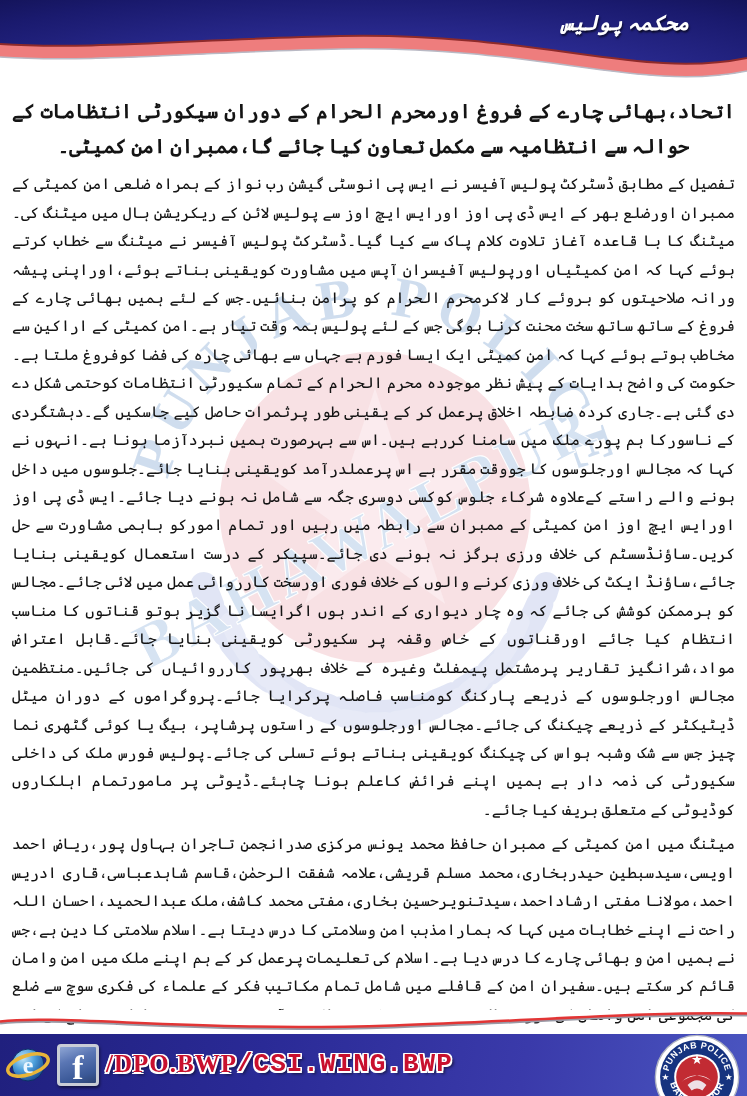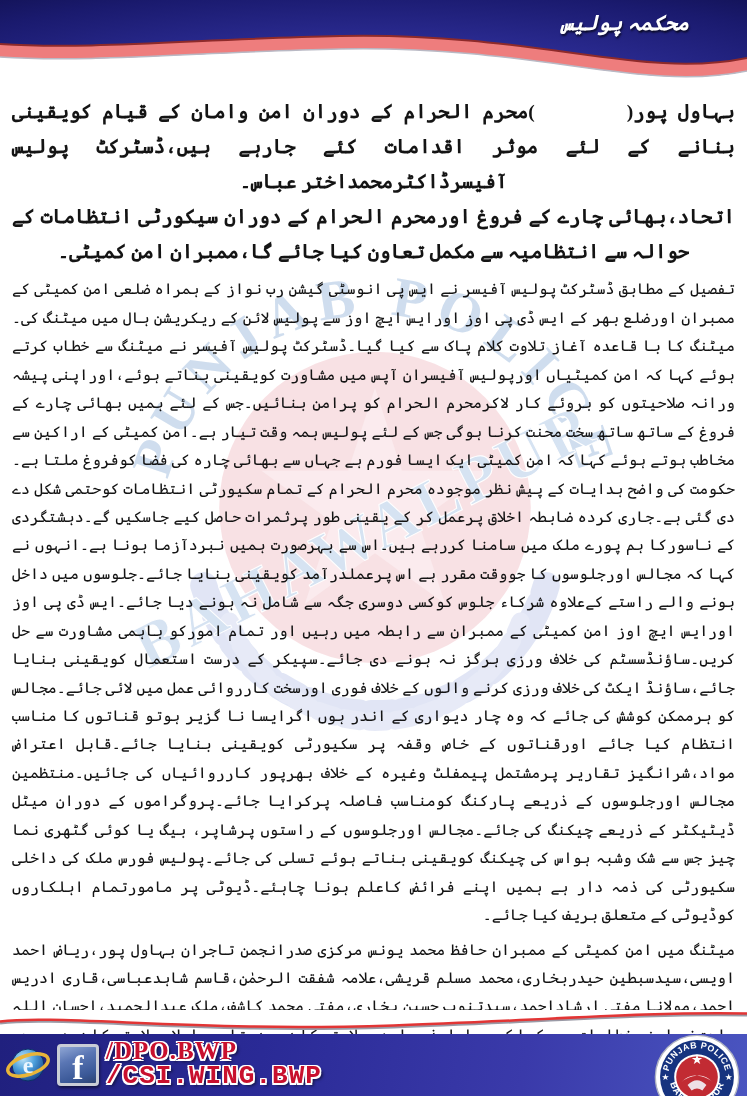--- a/index.html
+++ b/index.html
@@ -65,21 +65,21 @@
   .ftr-url{font-size:21.5px;letter-spacing:.5px;}
   .globe{width:44px;height:42px;flex:0 0 auto;}
   .fb-icon{
     width:36px;height:36px;flex:0 0 auto;border-radius:4px;
     background:linear-gradient(160deg,#8fa6d4 0%,#5a76b4 35%,#3b5998 75%,#2d4373 100%);
     border:3px solid #c9cdd6;box-shadow:1px 2px 3px rgba(0,0,0,.5);
     color:#fff;font-family:"Liberation Serif",serif;font-weight:bold;font-size:34px;
     display:flex;align-items:flex-end;justify-content:center;line-height:30px;
     overflow:hidden;
   }
-  .handles{display:flex;flex-direction:column;align-items:flex-start;line-height:1.02;margin-top:-2px;justify-content:space-between;}
+  .handles{display:flex;flex-direction:row;align-items:flex-start;line-height:1.02;margin-top:-2px;justify-content:space-between;}
   .handle-1{font-size:25px;letter-spacing:1px;}
   .handle-2{font-size:26px;letter-spacing:1px;font-family:Liberation Mono, monospace;}
   .badge{width:88px;height:86px;flex:0 0 auto;margin-left:auto;margin-bottom:-24px;}
 </style>
 </head>
 <body>
 
 <div class="page">
 
   <div class="hdr">
@@ -104,23 +104,20 @@
     <polygon points="260,185 285.9,264.4 369.4,264.5 301.8,313.6 327.6,393 260,344 192.4,393 218.2,313.6 150.6,264.5 234.1,264.4" fill="#f9dde2"></polygon>
     <path d="M 95,375 A 172,172 0 0 0 425,375" fill="none" stroke="#ccd4ee" stroke-width="26" stroke-linecap="round" stroke-dasharray="20 11"></path>
     <path d="M 120,410 A 150,150 0 0 0 400,410" fill="none" stroke="#d6dcf2" stroke-width="18" stroke-linecap="round" stroke-dasharray="16 9"></path>
     <text font-family="Liberation Serif, serif" font-size="54" font-weight="bold" fill="#aec6e2" letter-spacing="9">
       <textPath href="#wm-arc-top" startOffset="50%" text-anchor="middle">PUNJAB POLICE</textPath>
     </text>
     <text x="260" y="345" transform="rotate(-27 260 345)" text-anchor="middle" font-family="Liberation Serif, serif" font-size="62" font-weight="bold" fill="#b9cfe9" stroke="#ffffff" stroke-width="1" letter-spacing="5">BAHAWALPUR</text>
   </svg>
 
   <main class="article">
-    <p class="headline">
-      <span>بہاول پور(</span><span class="date-gap"></span><span>)محرم الحرام کے دوران امن وامان کے قیام کویقینی بنانے کے لئے موثر اقدامات کئے جارہے ہیں،ڈسٹرکٹ پولیس آفیسرڈاکٹرمحمداختر عباس۔</span>
-    </p>
     <p class="headline">اتحاد،بھائی چارے کے فروغ اورمحرم الحرام کے دوران سیکورٹی انتظامات کے حوالہ سے انتظامیہ سے مکمل تعاون کیا جائے گا،ممبران امن کمیٹی۔</p>
     <p class="para">تفصیل کے مطابق ڈسٹرکٹ پولیس آفیسر نے ایس پی انوسٹی گیشن رب نواز کے ہمراہ ضلعی امن کمیٹی کے ممبران اورضلع بھر کے ایس ڈی پی اوز اورایس ایچ اوز سے پولیس لائن کے ریکریشن ہال میں میٹنگ کی۔میٹنگ کا با قاعدہ آغاز تلاوت کلام پاک سے کیا گیا۔ڈسٹرکٹ پولیس آفیسر نے میٹنگ سے خطاب کرتے ہوئے کہا کہ امن کمیٹیاں اورپولیس آفیسران آپس میں مشاورت کویقینی بناتے ہوئے،اوراپنی پیشہ ورانہ صلاحیتوں کو بروئے کار لاکرمحرم الحرام کو پرامن بنائیں۔جس کے لئے ہمیں بھائی چارے کے فروغ کے ساتھ ساتھ سخت محنت کرنا ہوگی جس کے لئے پولیس ہمہ وقت تیار ہے۔امن کمیٹی کے اراکین سے مخاطب ہوتے ہوئے کہا کہ امن کمیٹی ایک ایسا فورم ہے جہاں سے بھائی چارہ کی فضا کوفروغ ملتا ہے۔حکومت کی واضح ہدایات کے پیش نظر موجودہ محرم الحرام کے تمام سکیورٹی انتظامات کوحتمی شکل دے دی گئی ہے۔جاری کردہ ضابطہ اخلاق پرعمل کر کے یقینی طور پرثمرات حاصل کیے جاسکیں گے۔دہشتگردی کے ناسورکا ہم پورے ملک میں سامنا کررہے ہیں۔اس سے بہرصورت ہمیں نبردآزما ہونا ہے۔انہوں نے کہا کہ مجالس اورجلوسوں کا جووقت مقرر ہے اس پرعملدرآمد کویقینی بنایا جائے۔جلوسوں میں داخل ہونے والے راستے کےعلاوہ شرکاء جلوس کوکسی دوسری جگہ سے شامل نہ ہونے دیا جائے۔ایس ڈی پی اوز اورایس ایچ اوز امن کمیٹی کے ممبران سے رابطہ میں رہیں اور تمام امورکو باہمی مشاورت سے حل کریں۔ساؤنڈسسٹم کی خلاف ورزی ہرگز نہ ہونے دی جائے۔سپیکر کے درست استعمال کویقینی بنایا جائے،ساؤنڈ ایکٹ کی خلاف ورزی کرنے والوں کے خلاف فوری اورسخت کارروائی عمل میں لائی جائے۔مجالس کو ہرممکن کوشش کی جائے کہ وہ چار دیواری کے اندر ہوں اگرایسا نا گزیر ہوتو قناتوں کا مناسب انتظام کیا جائے اورقناتوں کے خاص وقفہ پر سکیورٹی کویقینی بنایا جائے۔قابل اعتراض مواد،شرانگیز تقاریر پرمشتمل پیمفلٹ وغیرہ کے خلاف بھرپور کارروائیاں کی جائیں۔منتظمین مجالس اورجلوسوں کے ذریعے پارکنگ کومناسب فاصلہ پرکرایا جائے۔پروگراموں کے دوران میٹل ڈیٹیکٹر کے ذریعے چیکنگ کی جائے۔مجالس اورجلوسوں کے راستوں پرشاپر، بیگ یا کوئی گٹھری نما چیز جس سے شک وشبہ ہواس کی چیکنگ کویقینی بناتے ہوئے تسلی کی جائے۔پولیس فورس ملک کی داخلی سکیورٹی کی ذمہ دار ہے ہمیں اپنے فرائض کاعلم ہونا چاہئے۔ڈیوٹی پر مامورتمام اہلکاروں کوڈیوٹی کے متعلق بریف کیا جائے۔</p>
     <p class="para para-last">میٹنگ میں امن کمیٹی کے ممبران حافظ محمد یونس مرکزی صدرانجمن تاجران بہاول پور،ریاض احمد اویسی،سیدسبطین حیدربخاری،محمد مسلم قریشی،علامہ شفقت الرحمٰن،قاسم شاہدعباسی،قاری ادریس احمد،مولانا مفتی ارشاداحمد،سیدتنویرحسین بخاری،مفتی محمد کاشف،ملک عبدالحمید،احسان اللہ راحت نے اپنے خطابات میں کہا کہ ہمارامذہب امن وسلامتی کا درس دیتا ہے۔اسلام سلامتی کا دین ہے،جس نے ہمیں امن و بھائی چارے کا درس دیا ہے۔اسلام کی تعلیمات پرعمل کر کے ہم اپنے ملک میں امن وامان قائم کر سکتے ہیں۔سفیران امن کے قافلے میں شامل تمام مکاتیب فکر کے علماء کی فکری سوچ سے ضلع کی مجموعی امن وامان کی صورت حال میں دور رس مثبت نتائج برآمد ہورہے ہیں۔بہاول پورضلع کی امن وامان کی مجموعی صورت حال تسلی بخش ہے۔میٹنگ میں شرکاءامن کمیٹی نے پولیس کےمحرم الحرام کے دوران سیکورٹی کے کئے جانے والے انتظامات کوسراہتے ہوئے اپنے بھرپورتعاون کایقین دلایا۔آخرمیں محرم الحرام کے انتظامات کی کامیابی کے لئے قاری غلام یٰسین صدیقی نے دعا کروائی۔</p>
   </main>
 
   <div class="ftr">
     <svg class="ftr-wave" viewBox="0 0 747 26" preserveAspectRatio="none" aria-hidden="true">
       <path d="M0,0 L747,0 L747,5 C610,2 430,22 250,18 C120,15 40,8 0,13 Z" fill="#ffffff"></path>
       <path d="M0,13 C40,8 120,15 250,18 C430,22 610,2 747,5" fill="none" stroke="#9a9aa6" stroke-width="3"></path>
       <path d="M0,11.5 C40,6.5 120,13.5 250,16.5 C430,20.5 610,0.5 747,3.5" fill="none" stroke="#e23535" stroke-width="2.5"></path>

